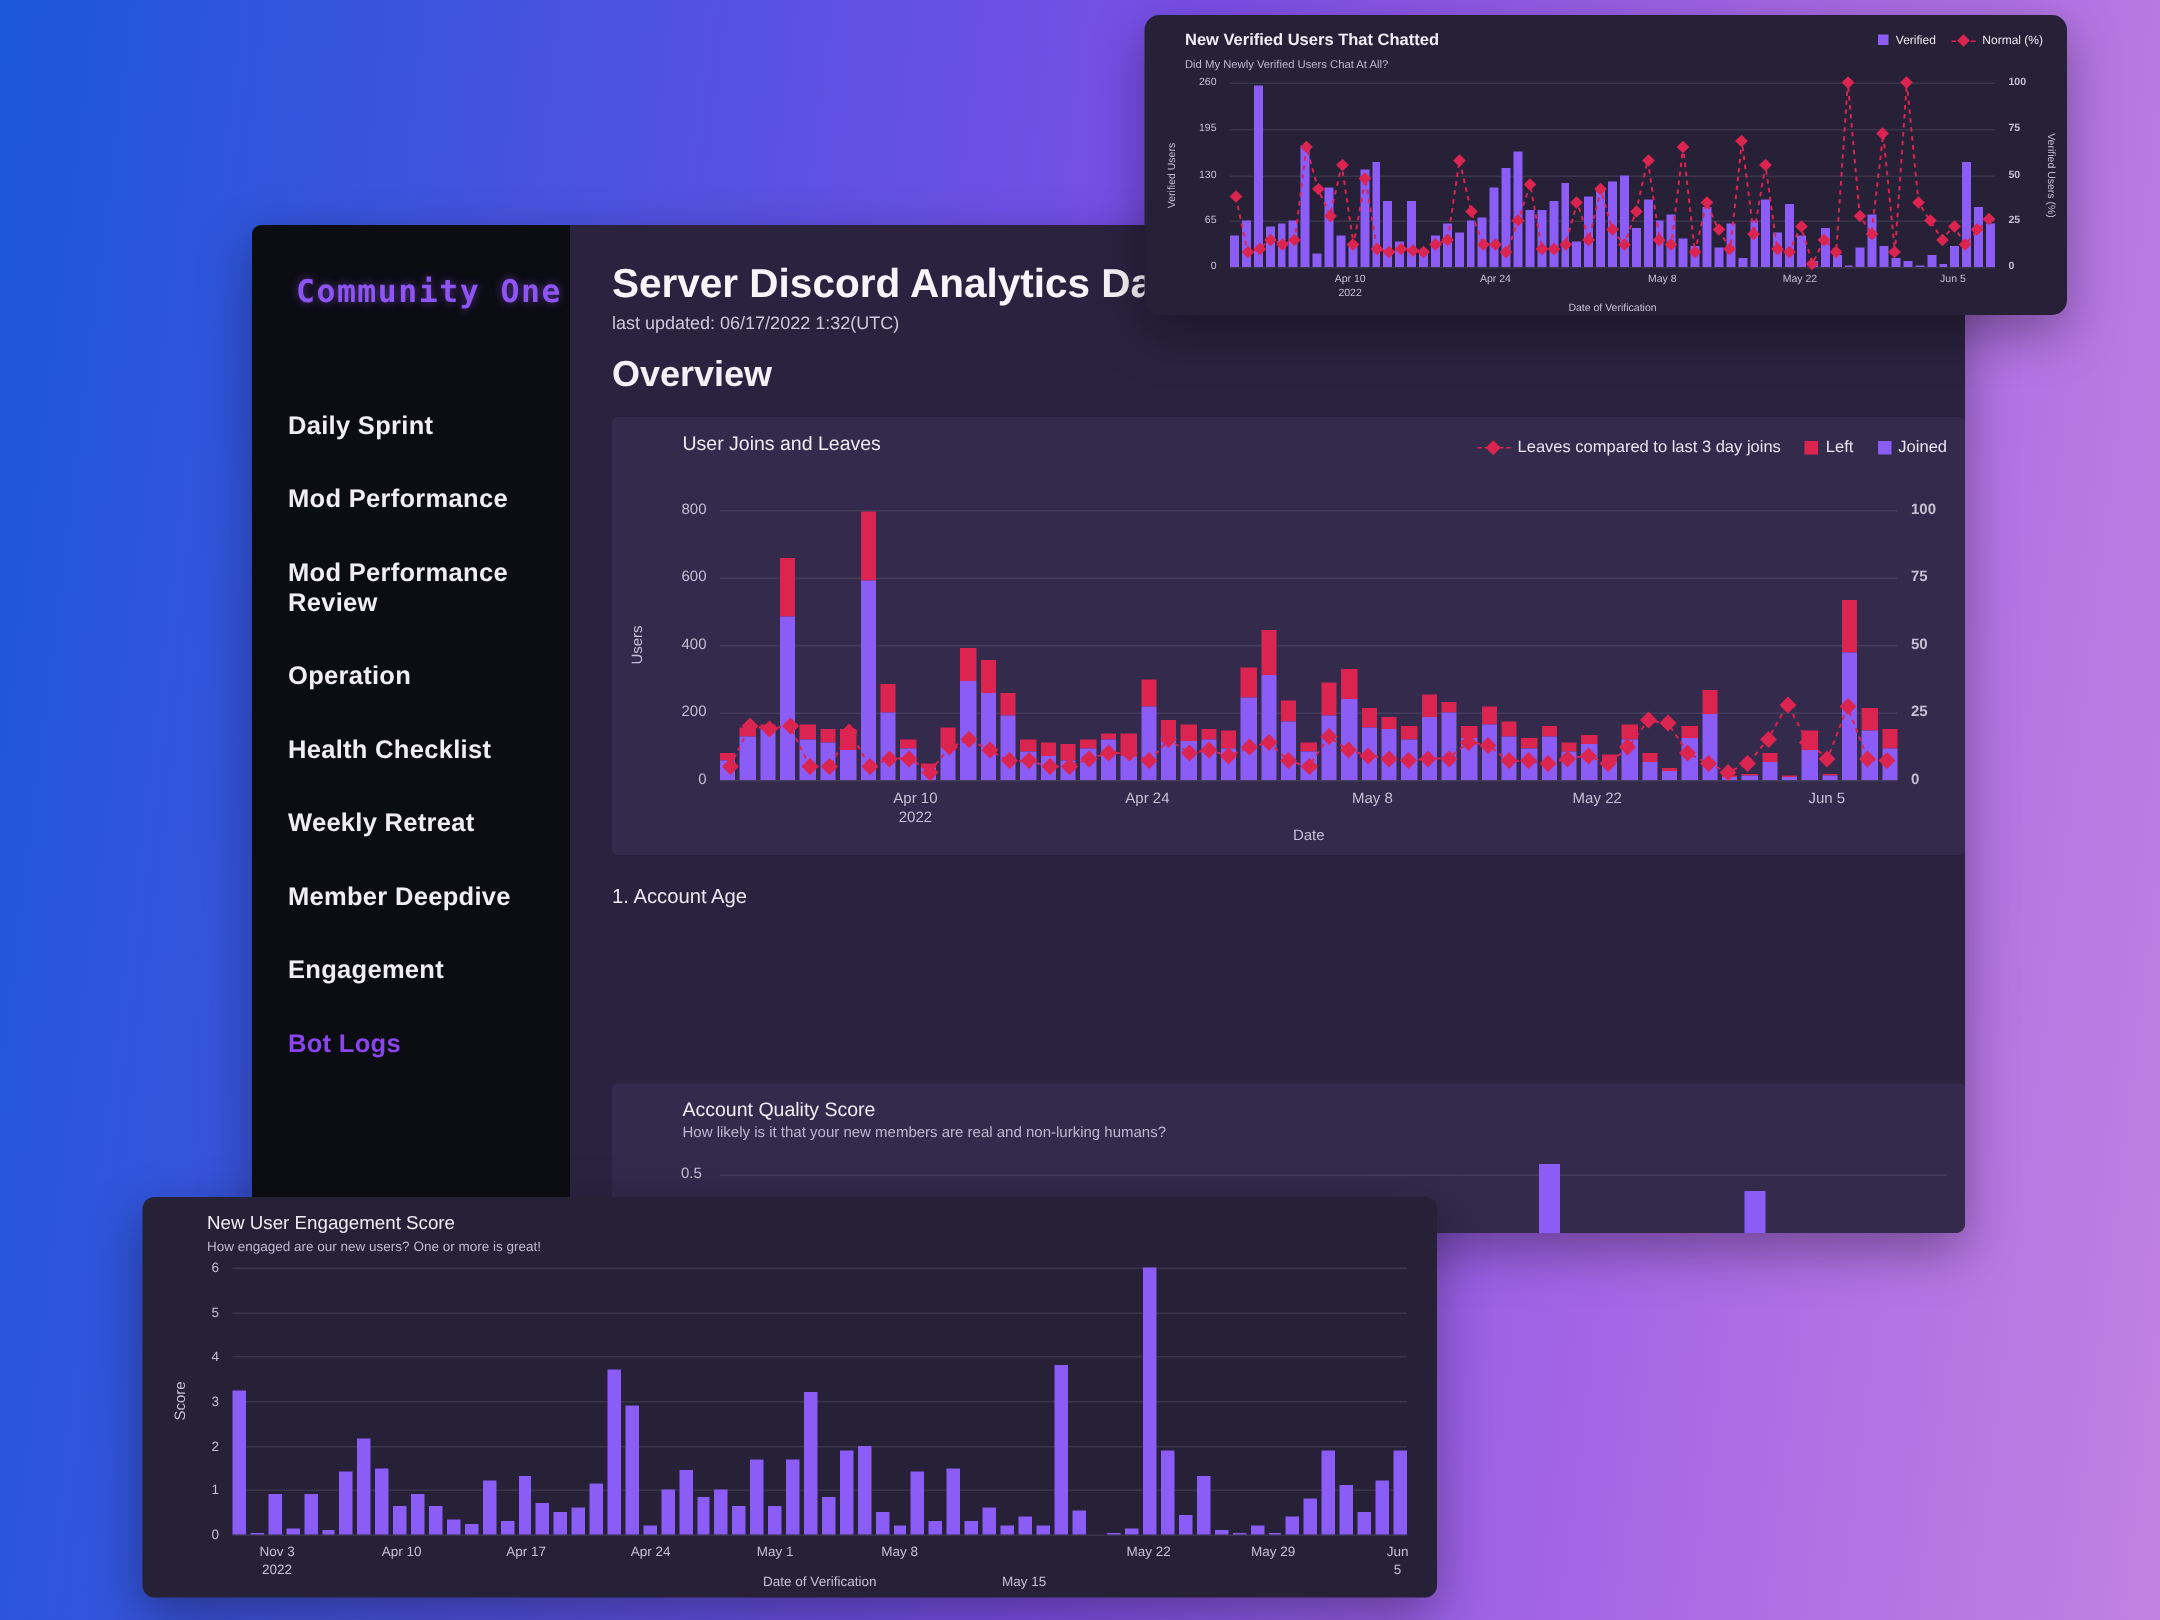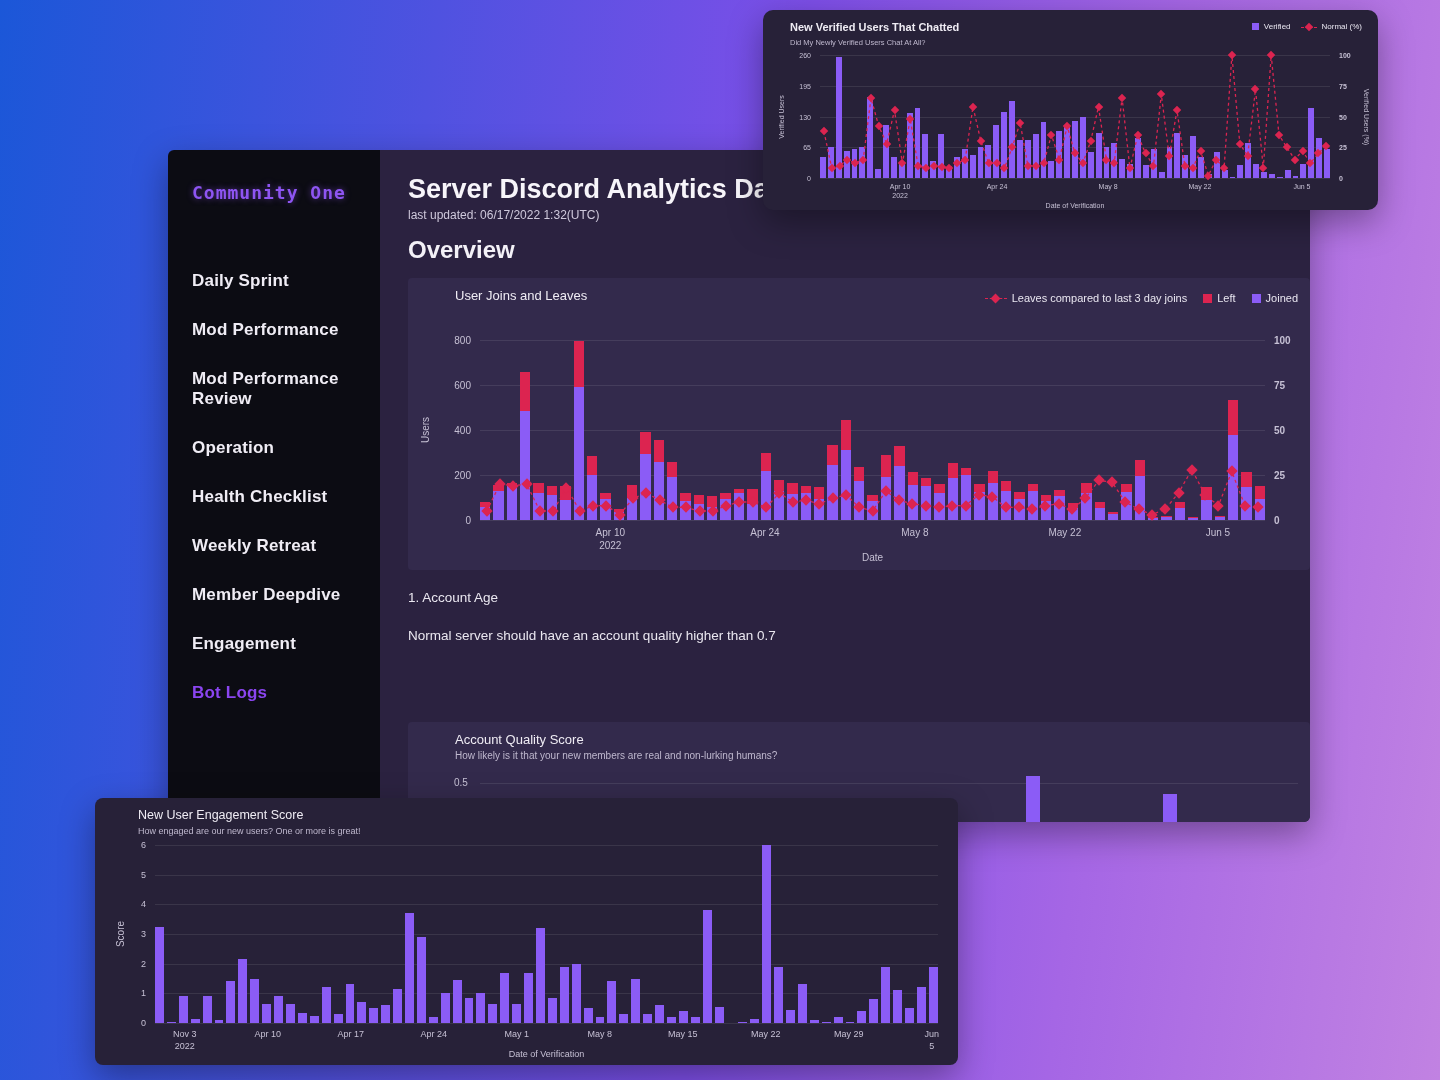--- a/index.html
+++ b/index.html
@@ -3,22 +3,22 @@
 <meta charset="utf-8">
 <style>
   html,body{margin:0;padding:0;}
   body{width:1440px;height:1080px;overflow:hidden;position:relative;
        font-family:"Liberation Sans",sans-serif;
        background:linear-gradient(97deg,#1b57d8 0%,#4f52e0 28%,#7e4fe8 52%,#a566e5 75%,#c182e2 100%);}
   .panel{position:absolute;box-shadow:0 12px 34px rgba(0,0,0,.35);}
   
   .panel-main{left:168px;top:150px;width:1142px;height:672px;border-radius:6px;overflow:hidden;display:flex;z-index:1;}
   .sidebar{width:212px;background:#0c0c13;padding:32px 0 0 24px;box-sizing:border-box;flex:none;}
-  .logo{font-family:"DejaVu Sans Mono",monospace;font-weight:bold;font-size:18px;letter-spacing:1px;
-        color:#8e55f2;text-shadow:0 0 6px rgba(142,85,242,.55);margin-bottom:68px;}
+  .logo{font-family:"DejaVu Sans Mono",monospace;font-weight:bold;font-size:21px;letter-spacing:1px;
+        color:#8e55f2;text-shadow:0 0 6px rgba(142,85,242,.55);margin-bottom:68px;text-align:center;}
   .nav-item{font-size:17px;font-weight:700;color:#f0edf5;margin-bottom:29px;cursor:pointer;letter-spacing:.2px;}
   .nav-item.active{color:#8b45f0;}
   .content{flex:1;background:#2b2240;position:relative;}
   .h1{position:absolute;left:28px;top:24px;font-size:27px;font-weight:700;color:#f7f5fa;white-space:nowrap;}
   .updated{position:absolute;left:28px;top:58px;font-size:12px;color:#cfc9dc;}
   .h2{position:absolute;left:28px;top:86px;font-size:24px;font-weight:600;color:#f3f1f7;}
   .card{position:absolute;background:#332a4c;border-radius:4px;}
   .card-joins{left:28px;top:128px;width:902px;height:292px;}
   .card-title{position:absolute;left:47px;top:10px;font-size:13px;color:#efecf4;}
   .card-sub{position:absolute;left:47px;top:28px;font-size:10px;color:#bfb8ce;}
@@ -470,21 +470,20 @@
           <div class="diamond" style="left: 95.7627%; top: 73%; background: rgb(220, 36, 80);"></div>
           <div class="diamond" style="left: 97.4576%; top: 92%; background: rgb(220, 36, 80);"></div>
           <div class="diamond" style="left: 99.1525%; top: 93%; background: rgb(220, 36, 80);"></div>
         </div>
     </div>
 
     <div class="aq-text">
       <div id="aq-factors">
           <div class="factor">1. Account Age</div>
         </div>
-      <div class="note">Normal server should have an account quality higher than 0.7</div>
     </div>
 
     <div class="card card-quality" id="quality-card">
       <div class="card-title">Account Quality Score</div>
       <div class="card-sub">How likely is it that your new members are real and non-lurking humans?</div>
       <div class="q-area">
           <div class="q-grid" style="top: 61px;"></div>
           <div class="q-tick" style="top: 55px;">0.5</div>
           <div class="q-bar" style="left: calc(69.3% - 7px); top: 53.5px; height: 142.5px;"></div>
           <div class="q-bar" style="left: calc(84.5% - 7px); top: 71.5px; height: 124.5px;"></div>
@@ -844,21 +843,21 @@
         </div>
         <div class="xtick" style="left: 35.6%;">
           <div>Apr 24</div>
         </div>
         <div class="xtick" style="left: 46.2%;">
           <div>May 1</div>
         </div>
         <div class="xtick" style="left: 56.8%;">
           <div>May 8</div>
         </div>
-        <div class="xtick" style="left: 67.4%;">
+        <div class="xtick" style="left: 67.4%; margin-top: 20px;">
           <div>May 15</div>
         </div>
         <div class="xtick" style="left: 78%;">
           <div>May 22</div>
         </div>
         <div class="xtick" style="left: 88.6%;">
           <div>May 29</div>
         </div>
         <div class="xtick" style="left: 99.2%;">
           <div>Jun 5</div>

